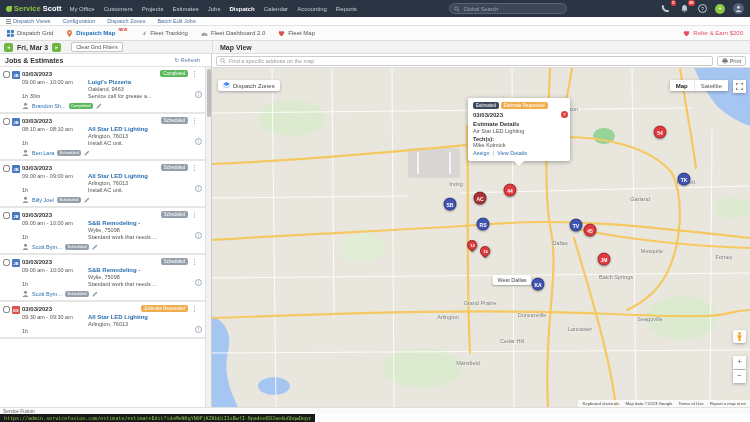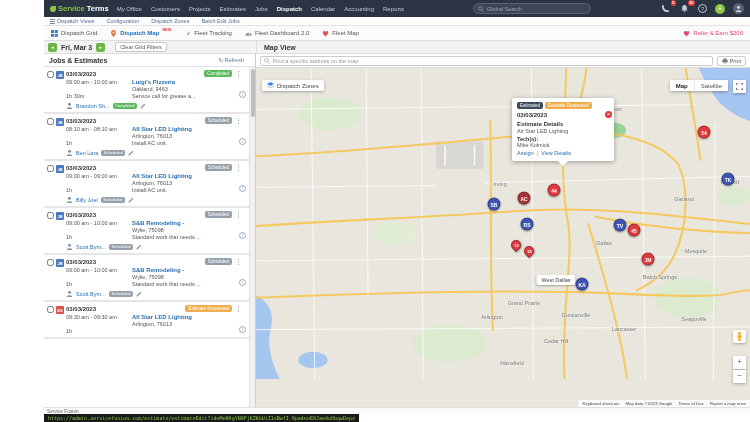--- a/index.html
+++ b/index.html
@@ -1,17 +1,17 @@
 <!DOCTYPE html>
 <html><head>
 <meta charset="utf-8">
 <style>
   * { box-sizing: border-box; margin: 0; padding: 0; }
   body { margin: 0; font-family: "Liberation Sans", sans-serif; background: #888; }
-  #app { position: relative; width: 750px; height: 422px; background: #fff; overflow: hidden; font-size: 7px; color: #333; padding-left: 44px; }
+  #app { position: relative; width: 750px; height: 422px; background: #fff; overflow: hidden; font-size: 7px; color: #333; }
 
   
   .topbar { height: 17px; background: #2b3443; display: flex; align-items: center; padding: 0 6px; gap: 8px; }
   .logo { display: flex; align-items: center; gap: 2px; font-size: 7.5px; font-weight: bold; white-space: nowrap; }
   .leaf { width: 6px; height: 6px; background: #8dc63f; border-radius: 50% 0 50% 50%; display: inline-block; }
   .logo .p1 { color: #8dc63f; } .logo .p2 { color: #fff; }
   .topnav { display: flex; gap: 9px; font-size: 6px; }
   .topnav .nav-item { color: #c3cbd8; cursor: pointer; white-space: nowrap; }
   .topnav .nav-item.active { color: #fff; font-weight: bold; }
   .gs-wrap { flex: 1; display: flex; justify-content: center; }
@@ -152,21 +152,21 @@
 </style>
 </head>
 <body>
 
 <div id="app">
 
   <header class="topbar">
     <div class="logo">
       <span class="leaf"></span>
       <span class="p1">Service</span>
-      <span class="p2">Terms</span>
+      <span class="p2">Scott</span>
     </div>
     <nav class="topnav">
       <span class="nav-item">My Office</span>
       <span class="nav-item">Customers</span>
       <span class="nav-item">Projects</span>
       <span class="nav-item">Estimates</span>
       <span class="nav-item">Jobs</span>
       <span class="nav-item active">Dispatch</span>
       <span class="nav-item">Calendar</span>
       <span class="nav-item">Accounting</span>

